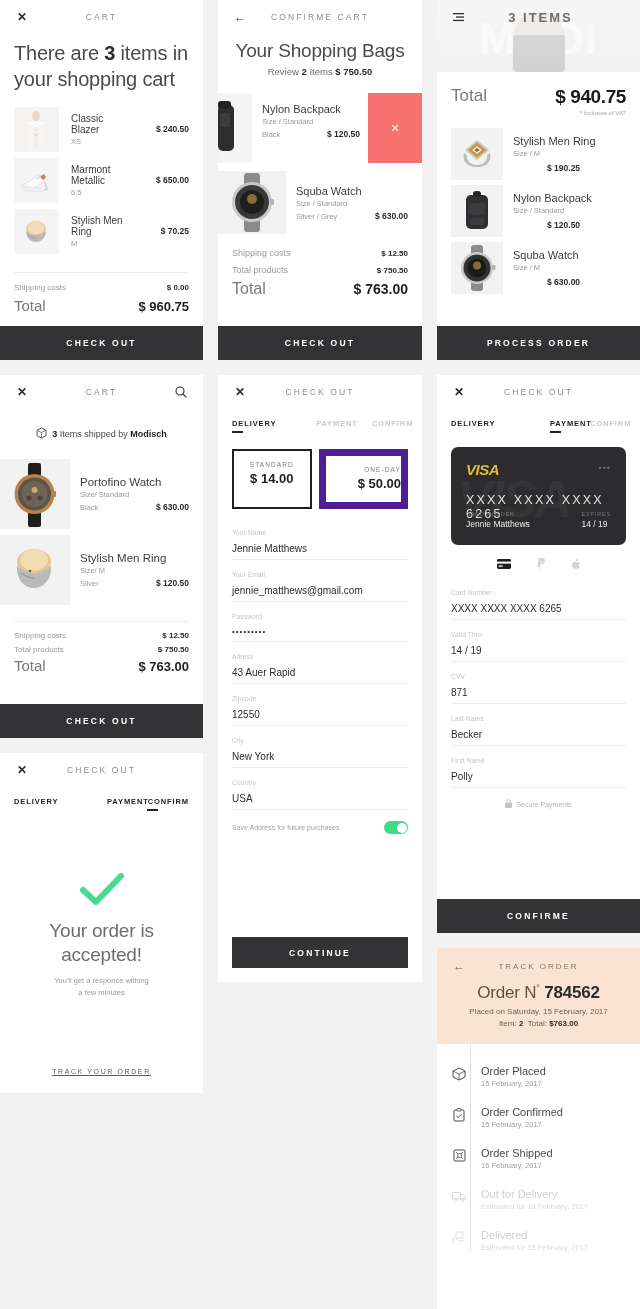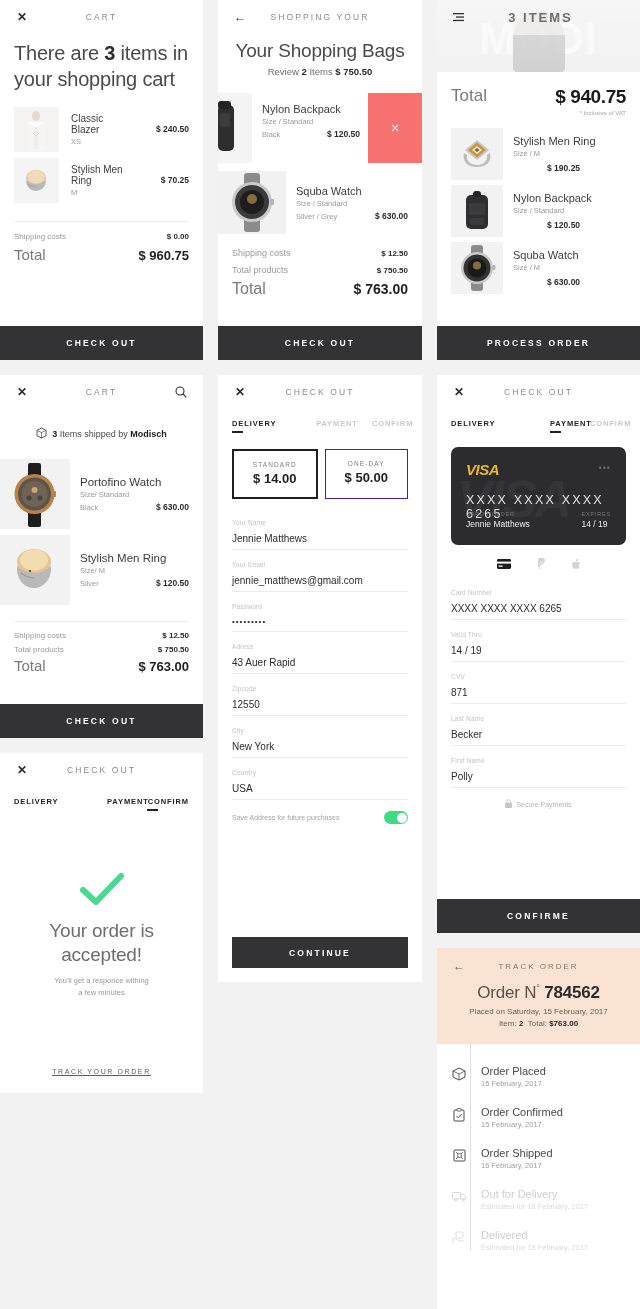--- a/index.html
+++ b/index.html
@@ -66,21 +66,21 @@
   
   .field { padding:0 0 5px 0; border-bottom:1px solid #ececec; margin-bottom:11px; }
   .flabel { font-size:6.5px; color:#c2c2c2; margin-bottom:7px; letter-spacing:0.2px;}
   .fval { font-size:10px; color:#2b2b2b; }
 
   
   .deliv-opt { flex:1; background:#fff; text-align:center; padding:10px 0 11px 0; }
   .deliv-opt .dl { font-size:6.5px; letter-spacing:1.1px; color:#7d7d7d; }
   .deliv-opt .dv { font-size:13px; font-weight:700; color:#1f1f1f; margin-top:3px; }
   .deliv-opt.sel { border:2px solid #1f1f1f; }
-  .deliv-opt.unsel { border:1px solid #4c1d95; }
+  .deliv-opt.unsel { border:7px solid #4c1d95;text-align:right; }
 
   .toggle { width:24px; height:13px; border-radius:7px; background:#3ddc84; position:relative; }
   .toggle::after { content:""; position:absolute; right:1.5px; top:1.5px; width:10px; height:10px;
                    border-radius:50%; background:#fff; }
 
   .cc {
     background:#2c2c2e; border-radius:7px; height:98px; position:relative; overflow:hidden;
     padding:14px 15px;
   }
   .cc .ghost { position:absolute; font-size:52px; font-weight:700; color:rgba(255,255,255,0.045);
@@ -171,20 +171,37 @@
               <path d="M19 26l3 3 3-3" stroke="#dcd6cf" fill="none" stroke-width="1"></path>
             </svg>
         </div>
         <div class="pinfo">
           <div class="pname">Classic Blazer</div>
           <div class="pmeta">XS</div>
         </div>
         <div class="pprice">$ 240.50</div>
       </div>
 
+      <div class="prow" style="padding:0 14px;margin-bottom:6px;">
+        <div class="thumb" style="width:45px;height:45px;margin-right:12px;">
+          <svg class="art" viewBox="0 0 45 45">
+              <rect width="45" height="45" fill="#f4f4f4"></rect>
+              <path d="M7 28c6-3 12-7 18-11l6 4-3 5-14 6z" fill="#fafafa" stroke="#d8d8d8" stroke-width=".7"></path>
+              <path d="M8 28l18 2 2 4-19-1z" fill="#efefef" stroke="#ddd" stroke-width=".6"></path>
+              <path d="M26 19l4-3 2 3-3 3z" fill="#d97b5a"></path>
+              <path d="M23 21l5-4" stroke="#c8c8c8" stroke-width="1"></path>
+              <path d="M31 24l2 7-3 1" fill="none" stroke="#d0d0d0" stroke-width="1.4"></path>
+            </svg>
+        </div>
+        <div class="pinfo">
+          <div class="pname">Marmont Metallic</div>
+          <div class="pmeta">6.5</div>
+        </div>
+        <div class="pprice">$ 650.00</div>
+      </div>
 
       <div class="prow" style="padding:0 14px;">
         <div class="thumb" style="width:45px;height:45px;margin-right:12px;">
           <svg class="art" viewBox="0 0 45 45">
               <rect width="45" height="45" fill="#f4f4f4"></rect>
               <ellipse cx="22" cy="20" rx="10" ry="8" fill="#e7c9a0"></ellipse>
               <ellipse cx="22" cy="19" rx="8.5" ry="6.5" fill="#f0dbba"></ellipse>
               <path d="M12 22c0 7 5 11 10 11s10-4 10-11c0 0-4 4-10 4s-10-4-10-4z" fill="#b9b9b9"></path>
               <path d="M14 26c3 2 6 3 8 3" stroke="#9a9a9a" fill="none" stroke-width=".8"></path>
             </svg>
@@ -209,21 +226,21 @@
         <div class="tbigv">$ 960.75</div>
       </div>
     </div>
 
     <div class="cta" style="position:absolute;left:0;right:0;bottom:0;height:34px;">CHECK OUT</div>
   </div>
 
   <div class="screen" style="left:218px;top:0;width:204px;height:360px;">
     <div class="hdr">
       <div class="ico-btn" style="font-size:12px;">←</div>
-      <div class="hdr-title">SHOPPING YOUR</div>
+      <div class="hdr-title">CONFIRME CART</div>
       <div style="width:16px;"></div>
     </div>
 
     <div style="padding:6px 14px 0 14px;">
       <div class="h2">Your Shopping Bags</div>
       <div class="sub">
         <span>Review </span><b>2</b><span> Items </span><b>$ 750.50</b>
       </div>
     </div>
 

